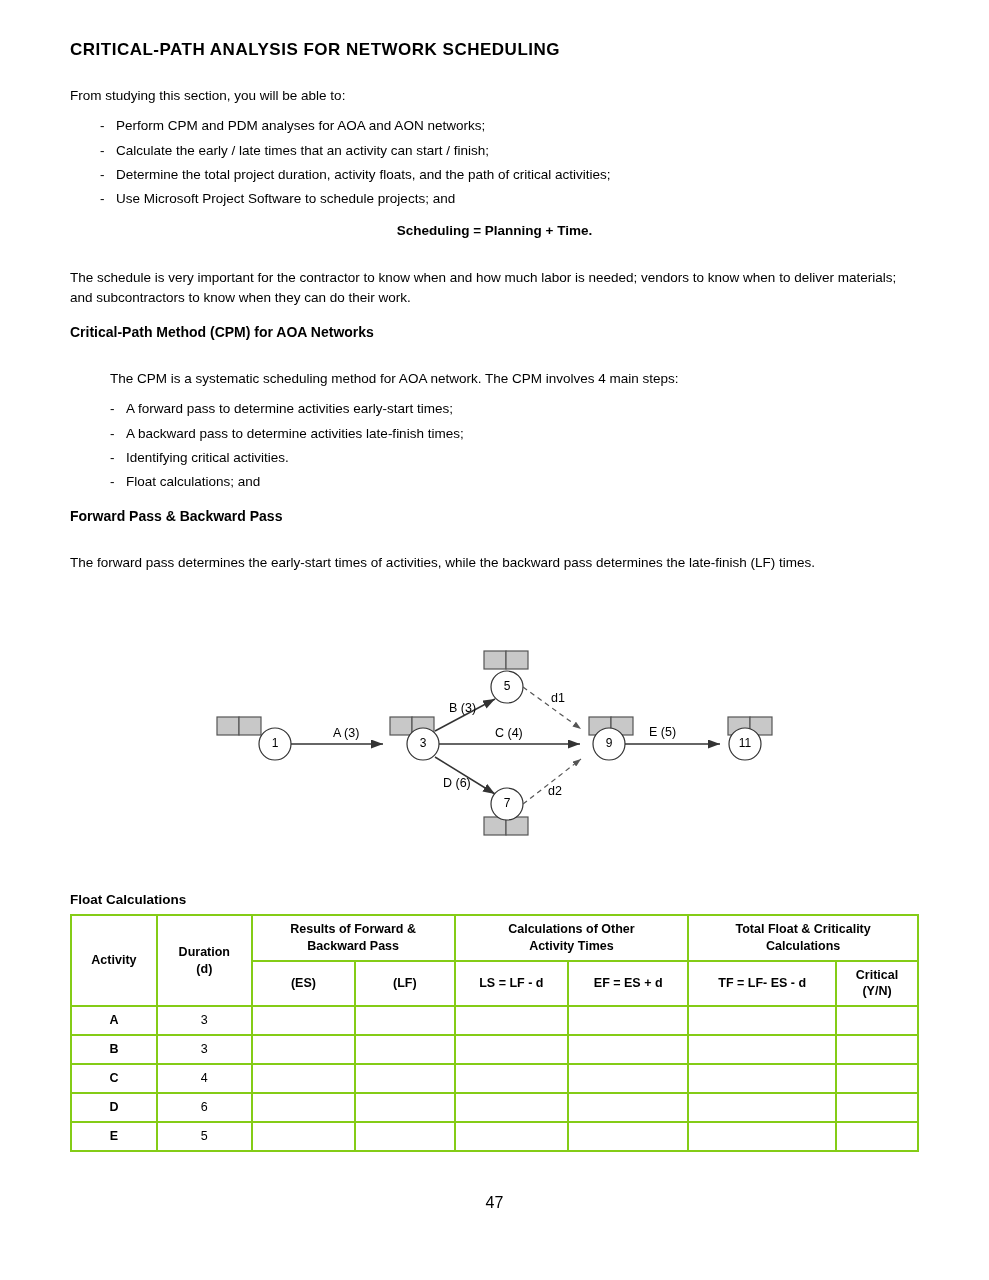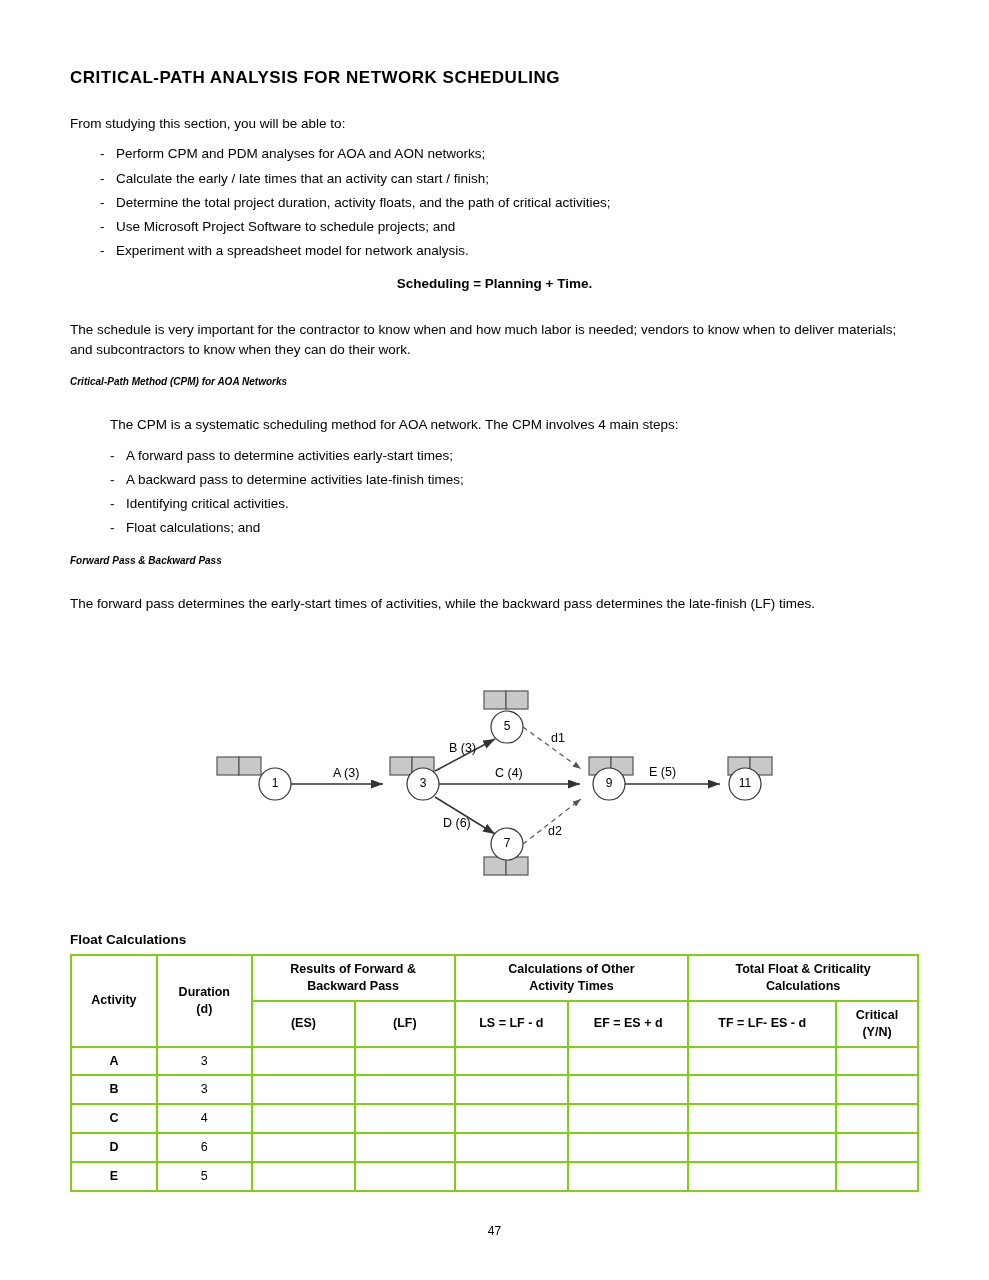--- a/index.html
+++ b/index.html
@@ -10,21 +10,20 @@
       color: #000;
       width: 989px;
       min-height: 1280px;
       padding: 40px 70px 40px 70px;
     }
     h1.main-title {
       font-size: 17px;
       font-weight: bold;
       margin-bottom: 18px;
       letter-spacing: 0.5px;
-      margin-top: 28px;
     }
     p { margin-bottom: 10px; line-height: 1.5; margin-top: 26px; }
     .bullet-list {
       list-style: none;
       margin: 0 0 12px 30px;
     }
     .bullet-list li {
       margin-bottom: 4px;
       line-height: 1.5;
       position: relative;
@@ -36,22 +35,21 @@
       left: 0;
     }
     .center-bold {
       text-align: center;
       font-weight: bold;
       margin: 12px 0;
     }
     .section-heading {
       font-weight: bold;
       margin: 14px 0 6px 0;
-      font-size: 10px;
-      font-style: italic;
+      font-size: 14px;
     }
     .indented { margin-left: 40px; }
     .diagram-container {
       display: flex;
       justify-content: center;
       align-items: center;
       margin: 30px 0 20px 0;
       height: 260px;
       position: relative;
     }
@@ -73,22 +71,22 @@
       vertical-align: middle;
       line-height: 1.35;
     }
     table.float-table th {
       font-weight: bold;
       background: #fff;
     }
     table.float-table .col-activity { font-weight: bold; }
     .page-number {
       text-align: center;
-      margin-top: 30px;
-      font-size: 12px;
+      margin-top: 39px;
+      font-size: 16px;
     }
     .node-box {
       fill: #c8c8c8;
       stroke: #555;
       stroke-width: 1.2;
     }
     .node-circle {
       fill: #fff;
       stroke: #333;
       stroke-width: 1.2;
@@ -123,21 +121,20 @@
 
 <h1 class="main-title">CRITICAL-PATH ANALYSIS FOR NETWORK SCHEDULING</h1>
 
 <p>From studying this section, you will be able to:</p>
 
 <ul class="bullet-list">
   <li>Perform CPM and PDM analyses for AOA and AON networks;</li>
   <li>Calculate the early / late times that an activity can start / finish;</li>
   <li>Determine the total project duration, activity floats, and the path of critical activities;</li>
   <li>Use Microsoft Project Software to schedule projects; and</li>
-  <li>Experiment with a spreadsheet model for network analysis.</li>
 </ul>
 
 <p class="center-bold">Scheduling = Planning + Time.</p>
 
 <p>The schedule is very important for the contractor to know when and how much labor is needed; vendors to know when to deliver materials; and subcontractors to know when they can do their work.</p>
 
 <p class="section-heading">Critical-Path Method (CPM) for AOA Networks</p>
 
 <p class="indented">The CPM is a systematic scheduling method for AOA network. The CPM involves 4 main steps:</p>
 

